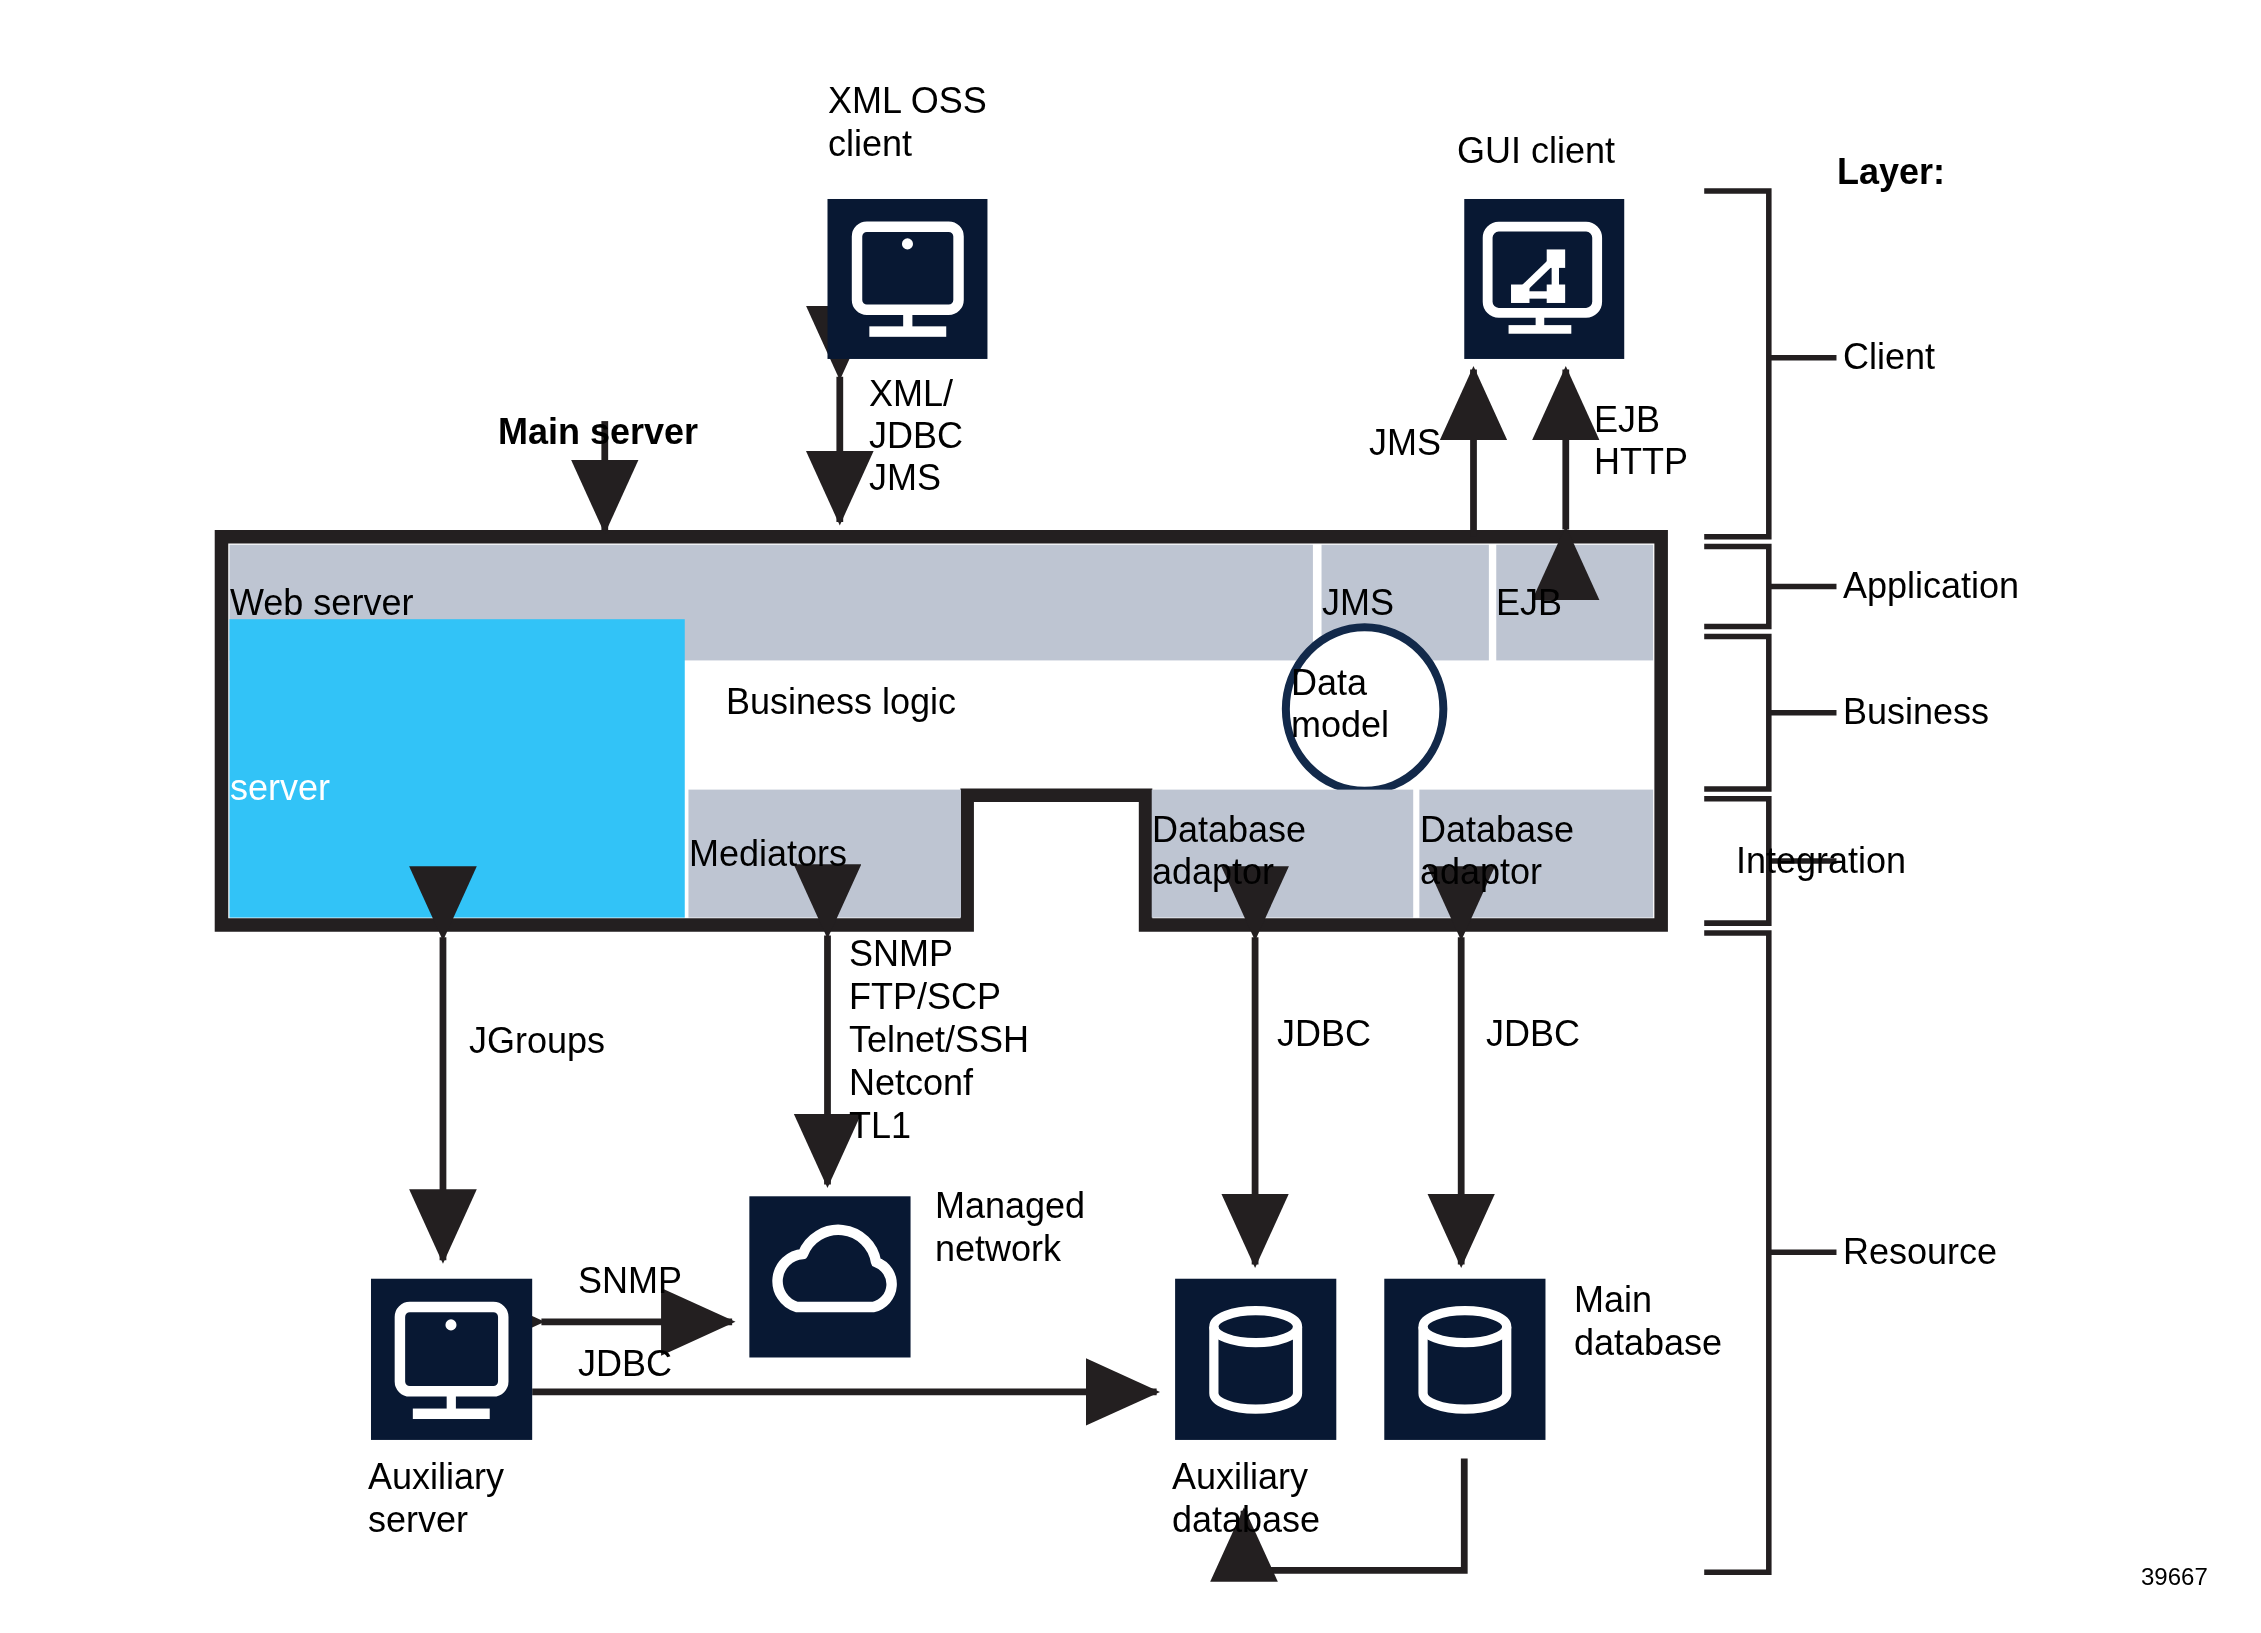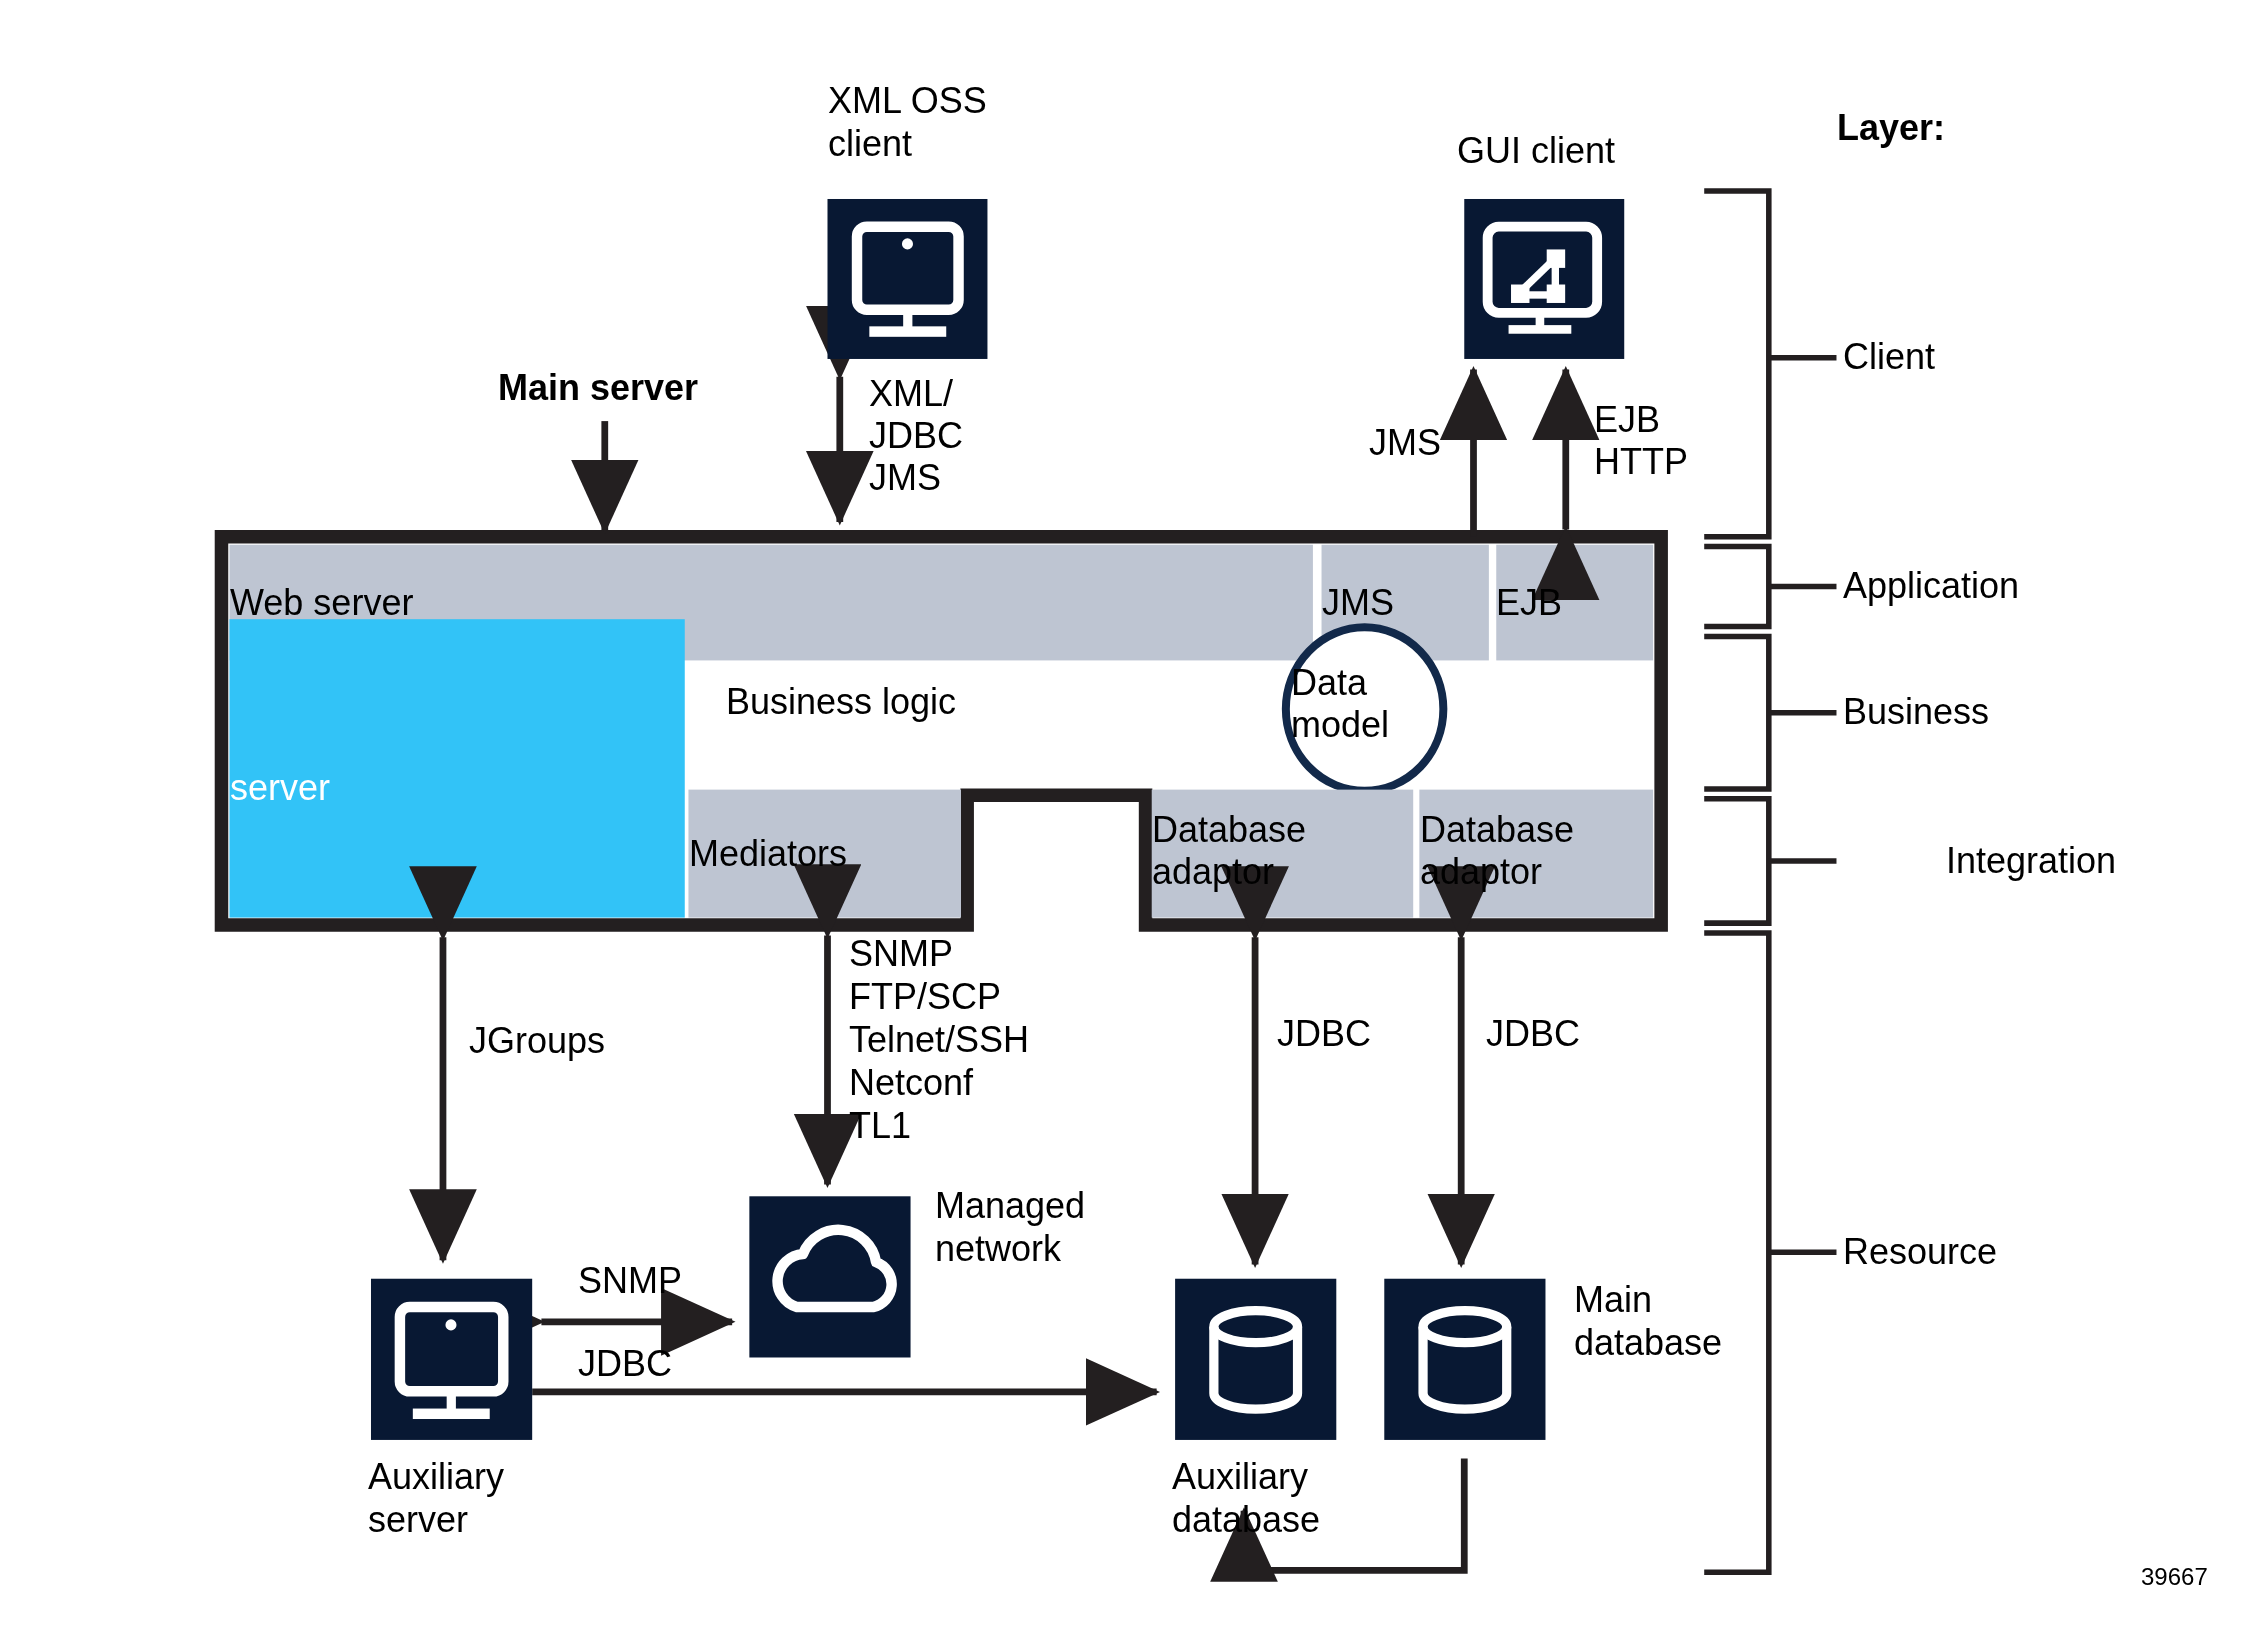--- a/index.html
+++ b/index.html
@@ -1,21 +1,21 @@
 <!DOCTYPE html>
 <html style="font-size:9.8px"><head>
 <meta charset="utf-8">
 <style>
   html,body{margin:0;padding:0;background:#fff;}
   body{font-family:"Liberation Sans",sans-serif;}
   #stage{position:relative;width:2261px;height:1634px;background:#fff;overflow:hidden;}
   svg.layer{position:absolute;left:0;top:0;width:2261px;height:1634px;pointer-events:none;}
   .txt{position:absolute;color:#000;font-family:"Liberation Sans",sans-serif;white-space:pre;line-height:1.12;}
   .f58{font-size:36px;}
-  .bold{font-weight:bold;}
+  .bold{font-weight:bold;margin-top:44px;}
   .ctr{text-align:left;}
   .white{color:#fff;}
   .corner{position:absolute;font-size:24px;color:#000;font-family:"Liberation Sans",sans-serif;}
 </style>
 </head>
 <body>
 
 <div id="stage">
 
   <svg class="layer" viewBox="0 0 3675 2655">
@@ -136,21 +136,21 @@
       <rect x="2250" y="2078" width="262" height="262" fill="#081833"></rect>
       <ellipse cx="2381" cy="2156" rx="68" ry="26" fill="none" stroke="#fff" stroke-width="15"></ellipse>
       <path d="M 2313,2156 L 2313,2264 a 68,26 0 0 0 136,0 L 2449,2156" fill="none" stroke="#fff" stroke-width="15"></path>
     </g>
   </svg>
 
   <div class="txt f58 bold" style="left:1837px;top:108px;">Layer:</div>
   <div class="txt f58" style="left:1843px;top:337px;">Client</div>
   <div class="txt f58" style="left:1843px;top:566px;">Application</div>
   <div class="txt f58" style="left:1843px;top:692px;">Business</div>
-  <div class="txt f58" style="left:1946px;top:841px;">Integration</div>
+  <div class="txt f58" style="left:1736px;top:841px;">Integration</div>
   <div class="txt f58" style="left:1843px;top:1232px;">Resource</div>
 
   <div class="txt f58" style="left:828px;top:81px;">XML OSS</div>
   <div class="txt f58" style="left:828px;top:124px;">client</div>
 
   <div class="txt f58" style="left:1457px;top:131px;">GUI client</div>
 
   <div class="txt f58 bold" style="left:498px;top:368px;">Main server</div>
 
   <div class="txt f58" style="left:869px;top:374px;">XML/</div>

